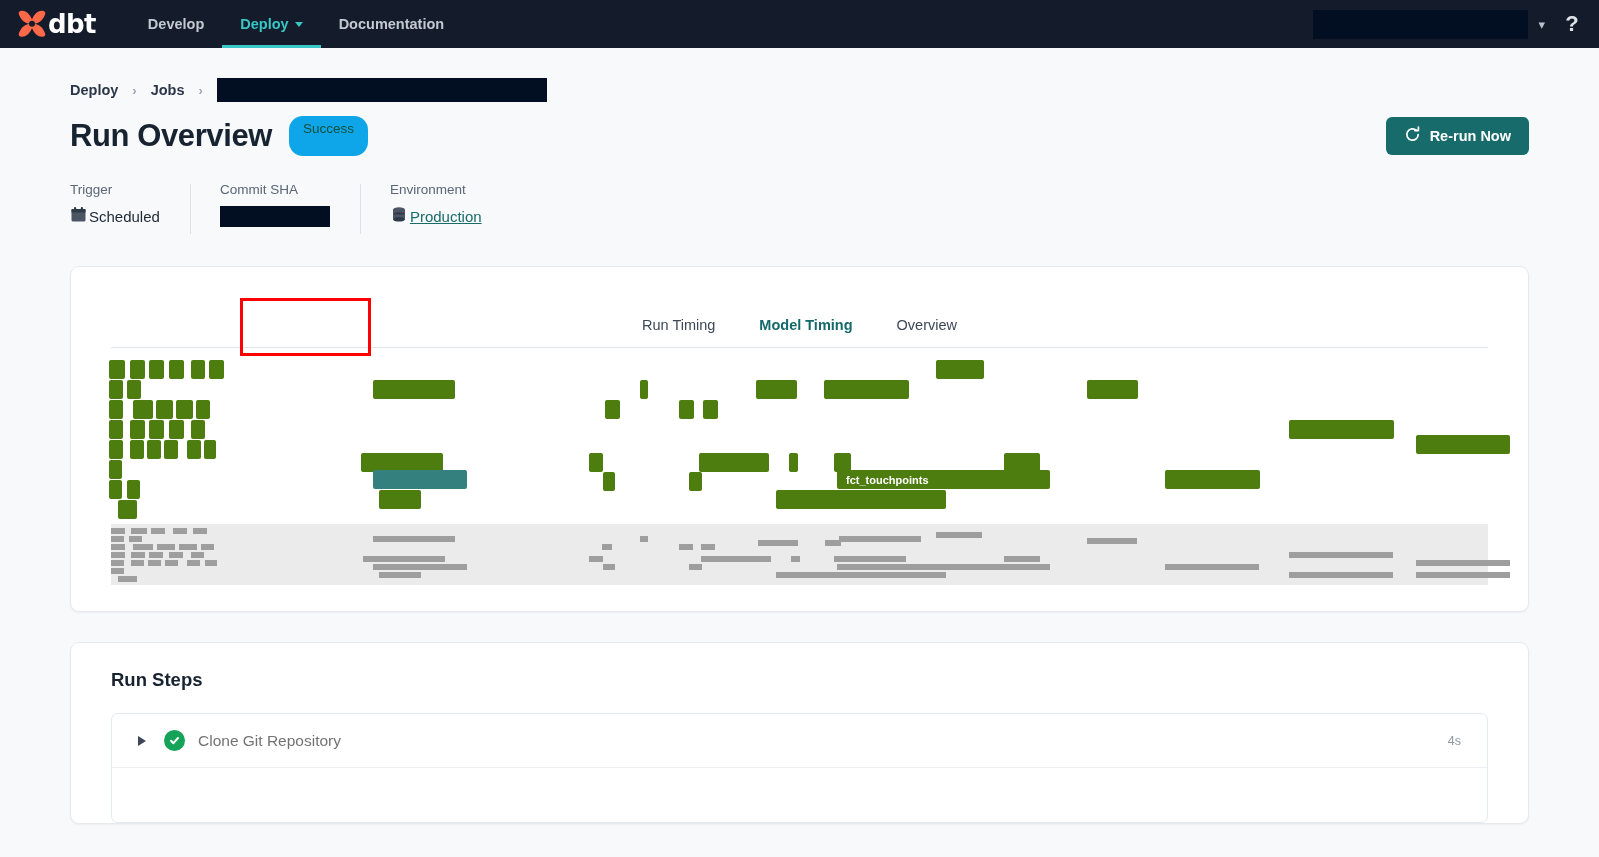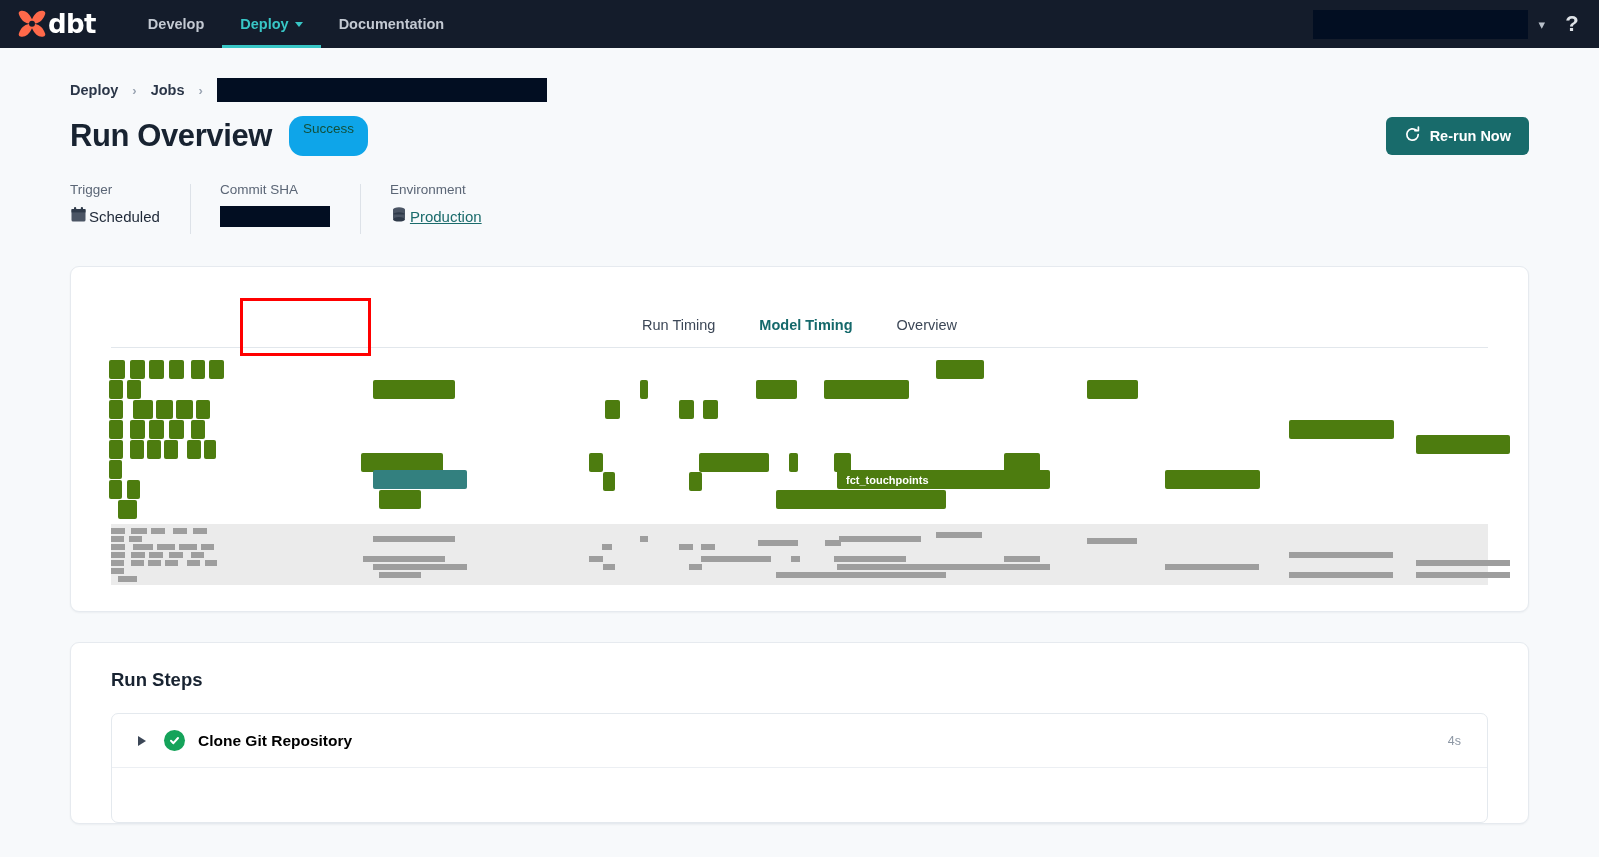--- a/index.html
+++ b/index.html
@@ -156,21 +156,21 @@
   .step-caret {
     width: 0; height: 0; border-top: 5.5px solid transparent;
     border-bottom: 5.5px solid transparent; border-left: 8px solid #3c4757;
     margin-right: 18px; cursor: pointer;
   }
   .step-check {
     width: 21px; height: 21px; border-radius: 50%; background: #15a35a;
     display: flex; align-items: center; justify-content: center;
     margin-right: 13px;
   }
-  .step-name { font-size: 15.5px; font-weight: 700; color: #000000; }
+  .step-name { font-size: 15.5px; font-weight: 400; color: #737373; }
   .step-dur { margin-left: auto; font-size: 12.5px; color: #8d97a4; }
 </style>
 </head>
 <body>
 
 <div class="navbar">
   <div class="brand">
     <span class="brand-logo">
       <svg width="32" height="30" viewBox="0 0 32 30">
         <path d="M4.5 2 C9 1 13 4 15.6 9.5 L16 10.3 L16.4 9.5 C19 4 23 1 27.5 2

